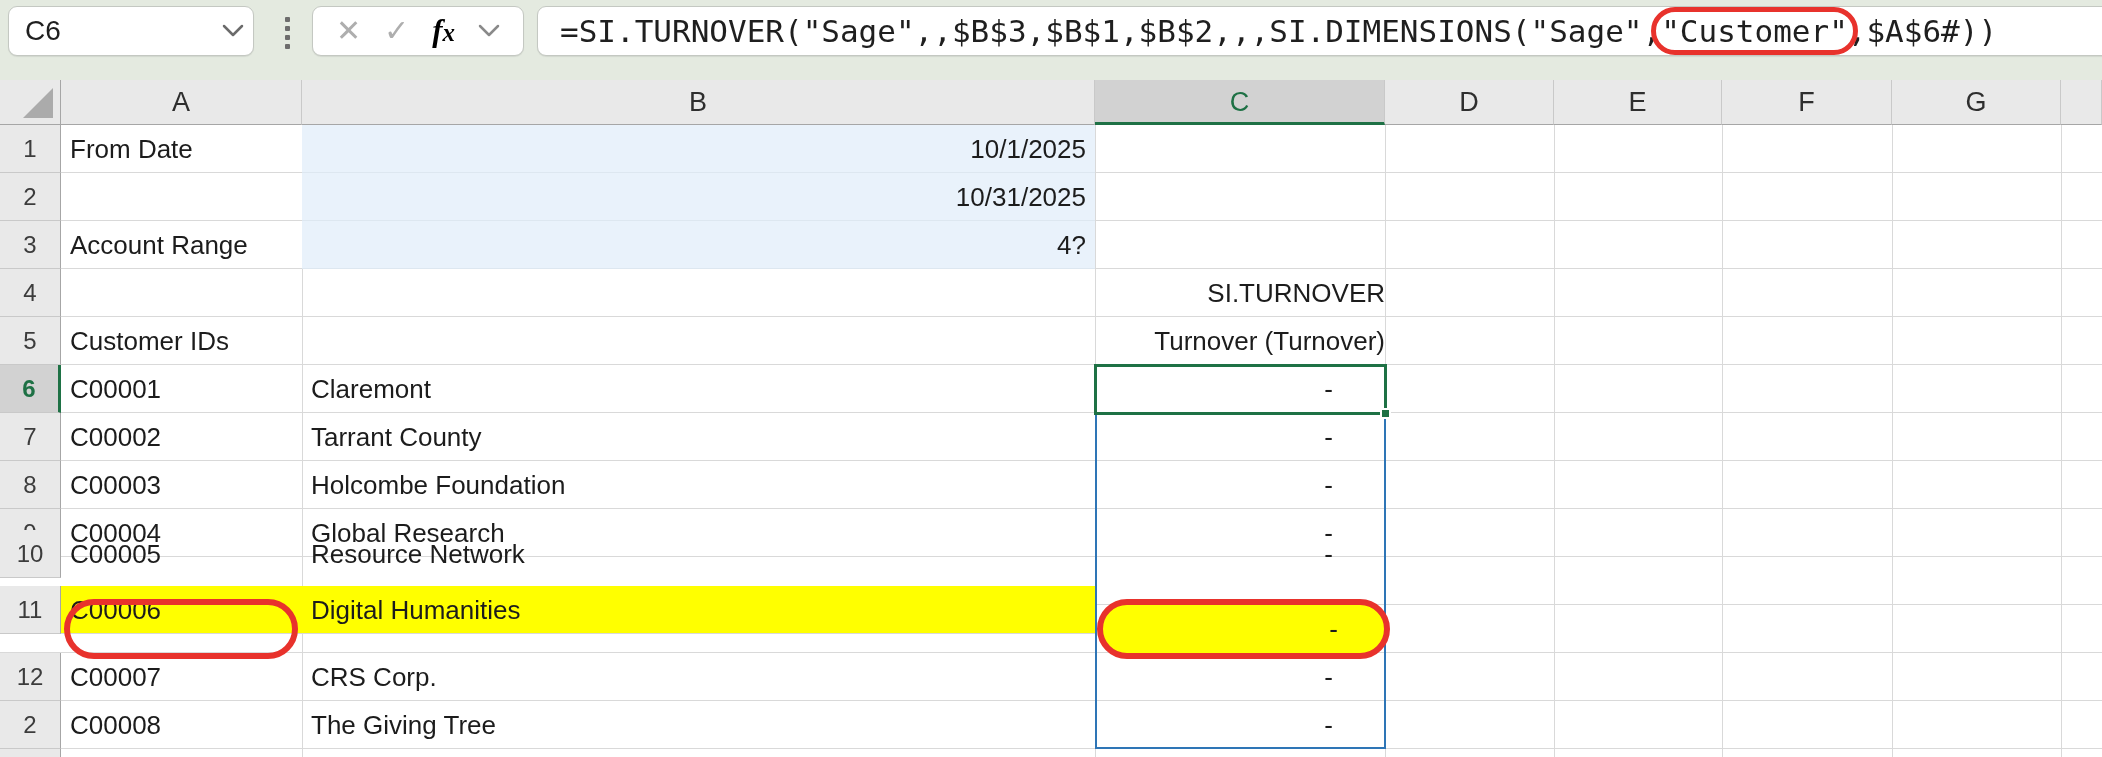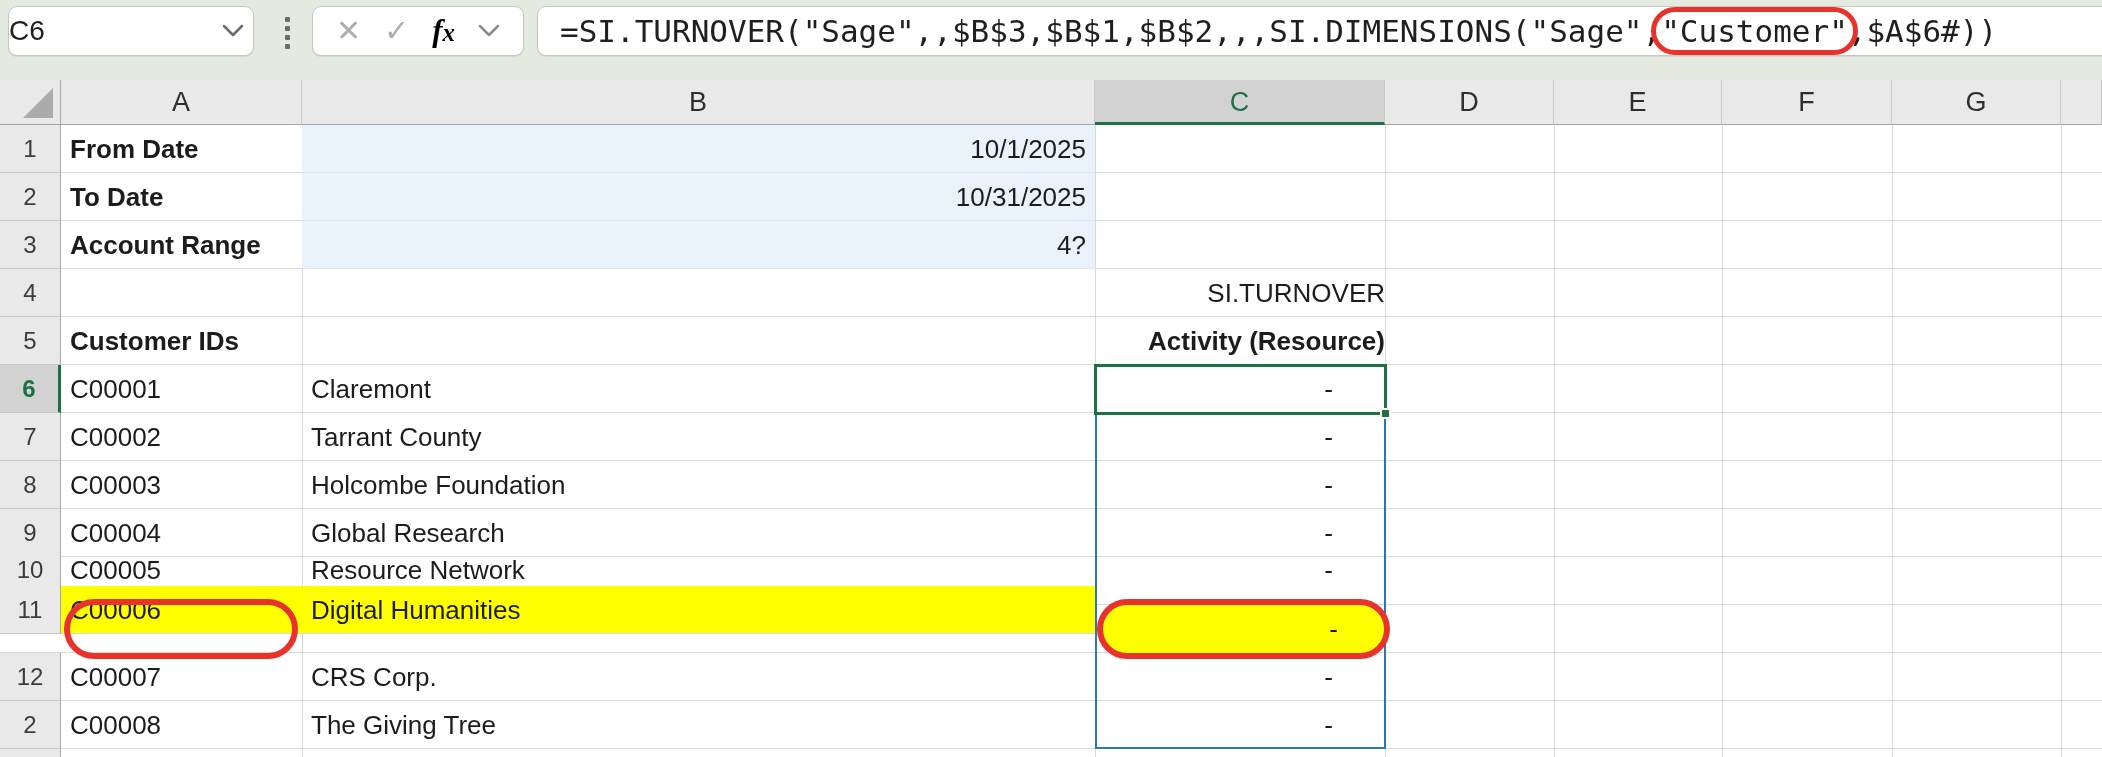--- a/index.html
+++ b/index.html
@@ -25,21 +25,21 @@
   }
 
   
   .topbar{position:absolute;left:0;top:0;width:2102px;height:80px;background:#E4EAE0;}
   .whitebox{
     position:absolute;top:6px;height:50px;background:#fff;
     border:1px solid #C4C8C2;border-radius:9px;
     box-shadow:0 1px 1px rgba(0,0,0,.08);
   }
   .namebox{left:8px;width:246px;display:flex;align-items:center;}
-  .namebox .nb-value{flex:1;font-size:28px;color:#1f1f1f;}
+  .namebox .nb-value{flex:1;padding-left:16px;font-size:28px;color:#1f1f1f;}
   .nb-chev{width:40px;display:flex;align-items:center;justify-content:center;cursor:pointer;}
   .kebab{position:absolute;left:283px;top:17px;width:8px;display:flex;flex-direction:column;gap:4px;align-items:center;}
   .kebab i{display:block;width:5px;height:5px;background:#6d6d6d;border-radius:1px;}
   .fxbox{left:312px;width:212px;display:flex;align-items:center;justify-content:space-evenly;}
   .btn-cancel,.btn-enter{font-size:30px;color:#AEAEAE;line-height:1;cursor:pointer;}
   .btn-fx{font-family:"Liberation Serif", serif;font-style:italic;font-weight:700;font-size:31px;color:#000000;cursor:pointer;}
   .btn-fx .fx-x{font-size:25px;}
   .fx-chev{cursor:pointer;display:flex;align-items:center;}
   .formulabar{left:537px;width:1580px;display:flex;align-items:center;overflow:hidden;}
   .formula-text{
@@ -73,39 +73,39 @@
     text-align:center;line-height:44px;font-size:27px;color:#2e2e2e;cursor:pointer;}
   .chead.sel{background:var(--hdr-sel);color:var(--green);border-bottom:3px solid var(--green);}
 
   .rhead{position:absolute;left:0;width:61px;height:48px;background:var(--hdr-bg);
     border-right:1px solid var(--hdr-strong);border-bottom:1px solid var(--hdr-line);
     text-align:center;line-height:48px;font-size:24px;color:#3c3c3c;cursor:pointer;}
   .rhead.sel{background:var(--hdr-sel);color:var(--green);font-weight:700;border-right:3px solid var(--green);}
 
   .cell{position:absolute;height:48px;line-height:48px;font-size:26px;color:var(--ink);
     padding:0 9px;white-space:nowrap;cursor:cell;}
-  .bold{font-weight:700;}
+  .bold{font-weight:400;}
   .right{text-align:right;}
   .center{text-align:right;padding:0;}
   .fillblue{background:var(--cellblue);border-bottom:1px solid #DDE7F0;text-align:right;}
   .fillyellow{background:var(--yellow);border-bottom:1px solid var(--gridline);}
   .dash{text-align:right;padding-right:52px;}
 
   
   .colA{left:61px;width:241px;}
   .colB{left:302px;width:793px;}
   .colC{left:1095px;width:290px;}
   .colD{left:1385px;width:169px;}
   .colE{left:1554px;width:168px;}
   .colF{left:1722px;width:170px;}
   .colG{left:1892px;width:169px;}
   .colH{left:2061px;width:41px;}
   
   .r1{top:45px;}.r2{top:93px;}.r3{top:141px;}.r4{top:189px;}.r5{top:237px;}
-  .r6{top:285px;}.r7{top:333px;}.r8{top:381px;}.r9{top:429px;}.r10{top:466px;}
+  .r6{top:285px;}.r7{top:333px;}.r8{top:381px;}.r9{top:429px;}.r10{top:450px;}
   .r11{top:506px;}.r12{top:573px;}.r13{top:621px;}.r14{top:669px;height:8px;border-bottom:none;}
 
   
   .spill-border{position:absolute;left:1095px;top:285px;width:291px;height:384px;
     border:2px solid var(--spill-blue);pointer-events:none;}
   .active-cell{position:absolute;left:1094px;top:284px;width:293px;height:51px;
     border:3px solid var(--green);pointer-events:none;}
   .active-cell .handle{position:absolute;right:-7px;bottom:-7px;width:11px;height:11px;
     background:var(--green);border:2px solid #fff;}
 
@@ -184,29 +184,28 @@
   <div class="rhead r8">8</div>
   <div class="rhead r9">9</div>
   <div class="rhead r10">10</div>
   <div class="rhead r11">11</div>
   <div class="rhead r12">12</div>
   <div class="rhead r13">2</div>
   <div class="rhead r14"></div>
 
   <div class="cell colA r1 bold">From Date</div>
   <div class="cell colB r1 fillblue right">10/1/2025</div>
-  <div class="cell colA r2 bold">To Date</div>
   <div class="cell colB r2 fillblue right">10/31/2025</div>
   <div class="cell colA r3 bold">Account Range</div>
   <div class="cell colB r3 fillblue right">4?</div>
 
   <div class="cell colC r4 center">SI.TURNOVER</div>
 
   <div class="cell colA r5 bold">Customer IDs</div>
-  <div class="cell colC r5 bold center">Activity (Resource)</div>
+  <div class="cell colC r5 bold center">Turnover (Turnover)</div>
 
   <div class="cell colA r6">C00001</div>
   <div class="cell colB r6">Claremont</div>
   <div class="cell colC r6 dash">-</div>
 
   <div class="cell colA r7">C00002</div>
   <div class="cell colB r7">Tarrant County</div>
   <div class="cell colC r7 dash">-</div>
 
   <div class="cell colA r8">C00003</div>

